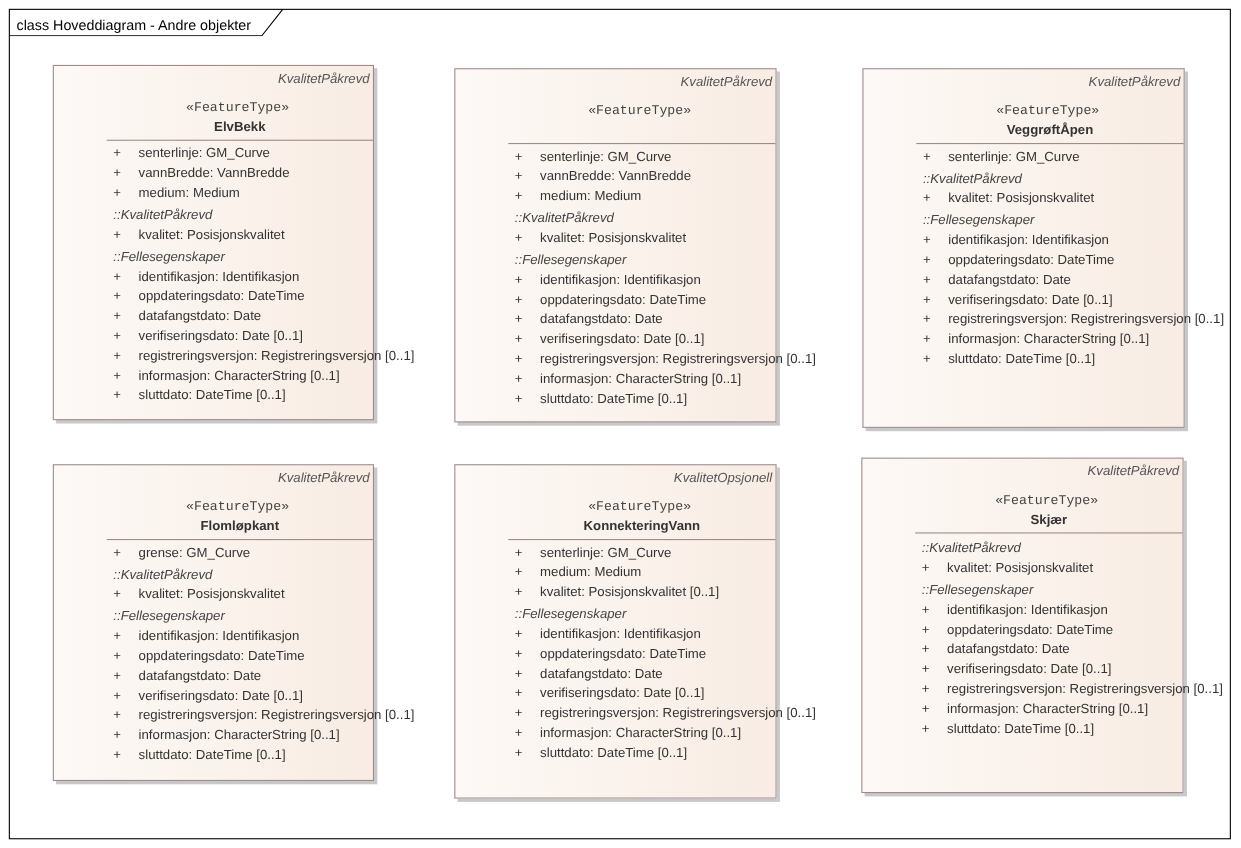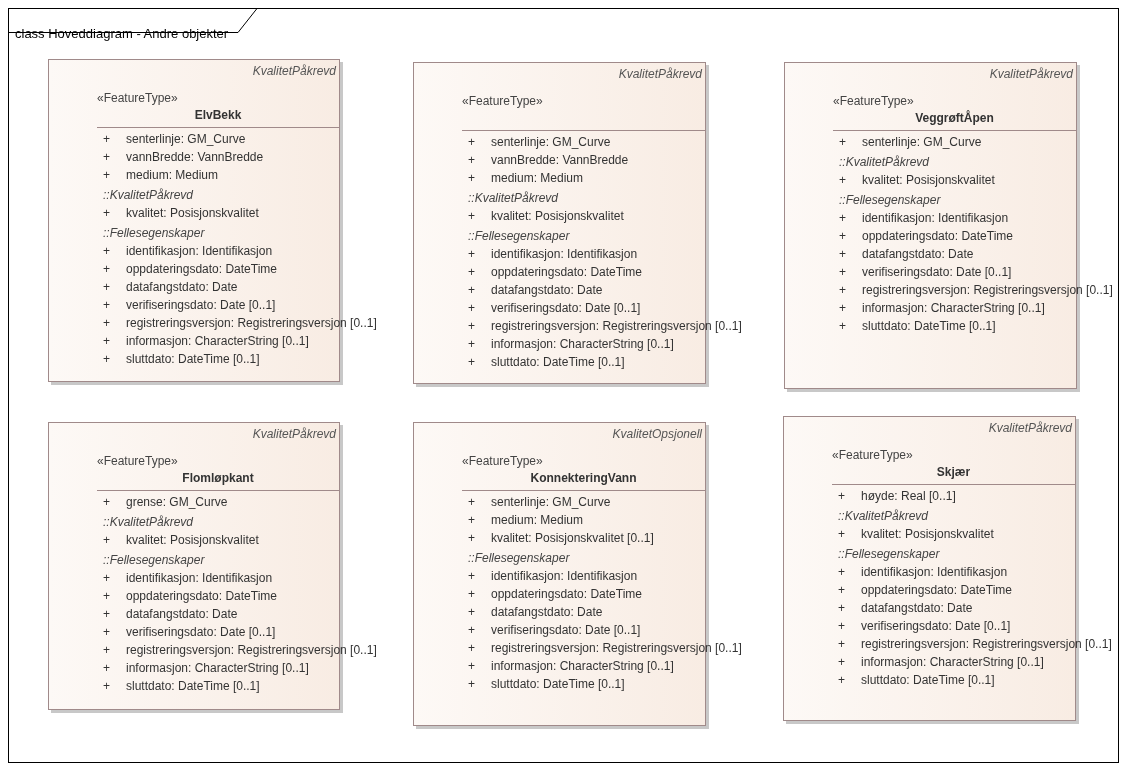--- a/index.html
+++ b/index.html
@@ -1,29 +1,29 @@
 <!DOCTYPE html>
 <html><head>
 <meta charset="utf-8">
 <style>
   html, body { margin:0; padding:0; background:#ffffff; }
   body { width:1128px; height:771px; position:relative; overflow:hidden;
          font-family:"Liberation Sans", "DejaVu Sans", sans-serif; color:#333; }
   .frame { position:absolute; left:8px; top:8px; width:1111px; height:755px;
            border:1px solid #000; box-sizing:border-box; }
   .frame-tab { position:absolute; left:8px; top:8px; height:24px;
-               padding:14px 26px 0 7px; font-size:13px; line-height:24px; color:#000; }
+               padding:3px 26px 0 7px; font-size:13px; line-height:24px; color:#000; }
   .frame-tab svg { position:absolute; left:0; top:0; }
   .frame-tab span { position:relative; }
   .cls { position:absolute; box-sizing:border-box; border:1px solid #a08a8a;
          background:linear-gradient(90deg,#fdf9f6 0%,#f8ece3 100%);
          box-shadow:3px 3px 0 #c8c8c8; font-size:12px;padding-left:48px; }
   .cls .hdr { position:relative; border-bottom:1px solid #a08a8a; height:67px; }
   .cls .tag { position:absolute; right:3px; top:4px; font-style:italic; color:#555; font-size:12px; }
-  .cls .stereo { position:absolute; left:0; right:4px; top:31px; color:#444; }
+  .cls .stereo { position:absolute; left:0; right:4px; top:31px; text-align:center; color:#444;font-family:Liberation Mono, monospace; }
   .cls .name { position:absolute; left:0; right:0; top:48px; text-align:center; font-weight:bold; color:#333; }
   .cls .body { padding:2px 0 0 6px; }
   .row { height:18px; line-height:18px; white-space:nowrap; }
   .row .plus { display:inline-block; width:23px; }
   .grp { height:20px; line-height:22px; font-style:italic; color:#444; }
 </style>
 </head>
 <body>
 
 <div class="frame"></div>
@@ -138,21 +138,20 @@
         <div class="row"><span class="plus">+</span><span>sluttdato: DateTime [0..1]</span></div>
       </div>
     </div>
     <div class="cls" style="left: 783px; top: 416px; width: 293px; height: 305px;">
       <div class="hdr">
         <div class="tag">KvalitetPåkrevd</div>
         <div class="stereo">«FeatureType»</div>
         <div class="name">Skjær</div>
       </div>
       <div class="body">
-        <div class="row"><span class="plus">+</span><span>høyde: Real [0..1]</span></div>
         <div class="grp">::KvalitetPåkrevd</div>
         <div class="row"><span class="plus">+</span><span>kvalitet: Posisjonskvalitet</span></div>
         <div class="grp">::Fellesegenskaper</div>
         <div class="row"><span class="plus">+</span><span>identifikasjon: Identifikasjon</span></div>
         <div class="row"><span class="plus">+</span><span>oppdateringsdato: DateTime</span></div>
         <div class="row"><span class="plus">+</span><span>datafangstdato: Date</span></div>
         <div class="row"><span class="plus">+</span><span>verifiseringsdato: Date [0..1]</span></div>
         <div class="row"><span class="plus">+</span><span>registreringsversjon: Registreringsversjon [0..1]</span></div>
         <div class="row"><span class="plus">+</span><span>informasjon: CharacterString [0..1]</span></div>
         <div class="row"><span class="plus">+</span><span>sluttdato: DateTime [0..1]</span></div>

